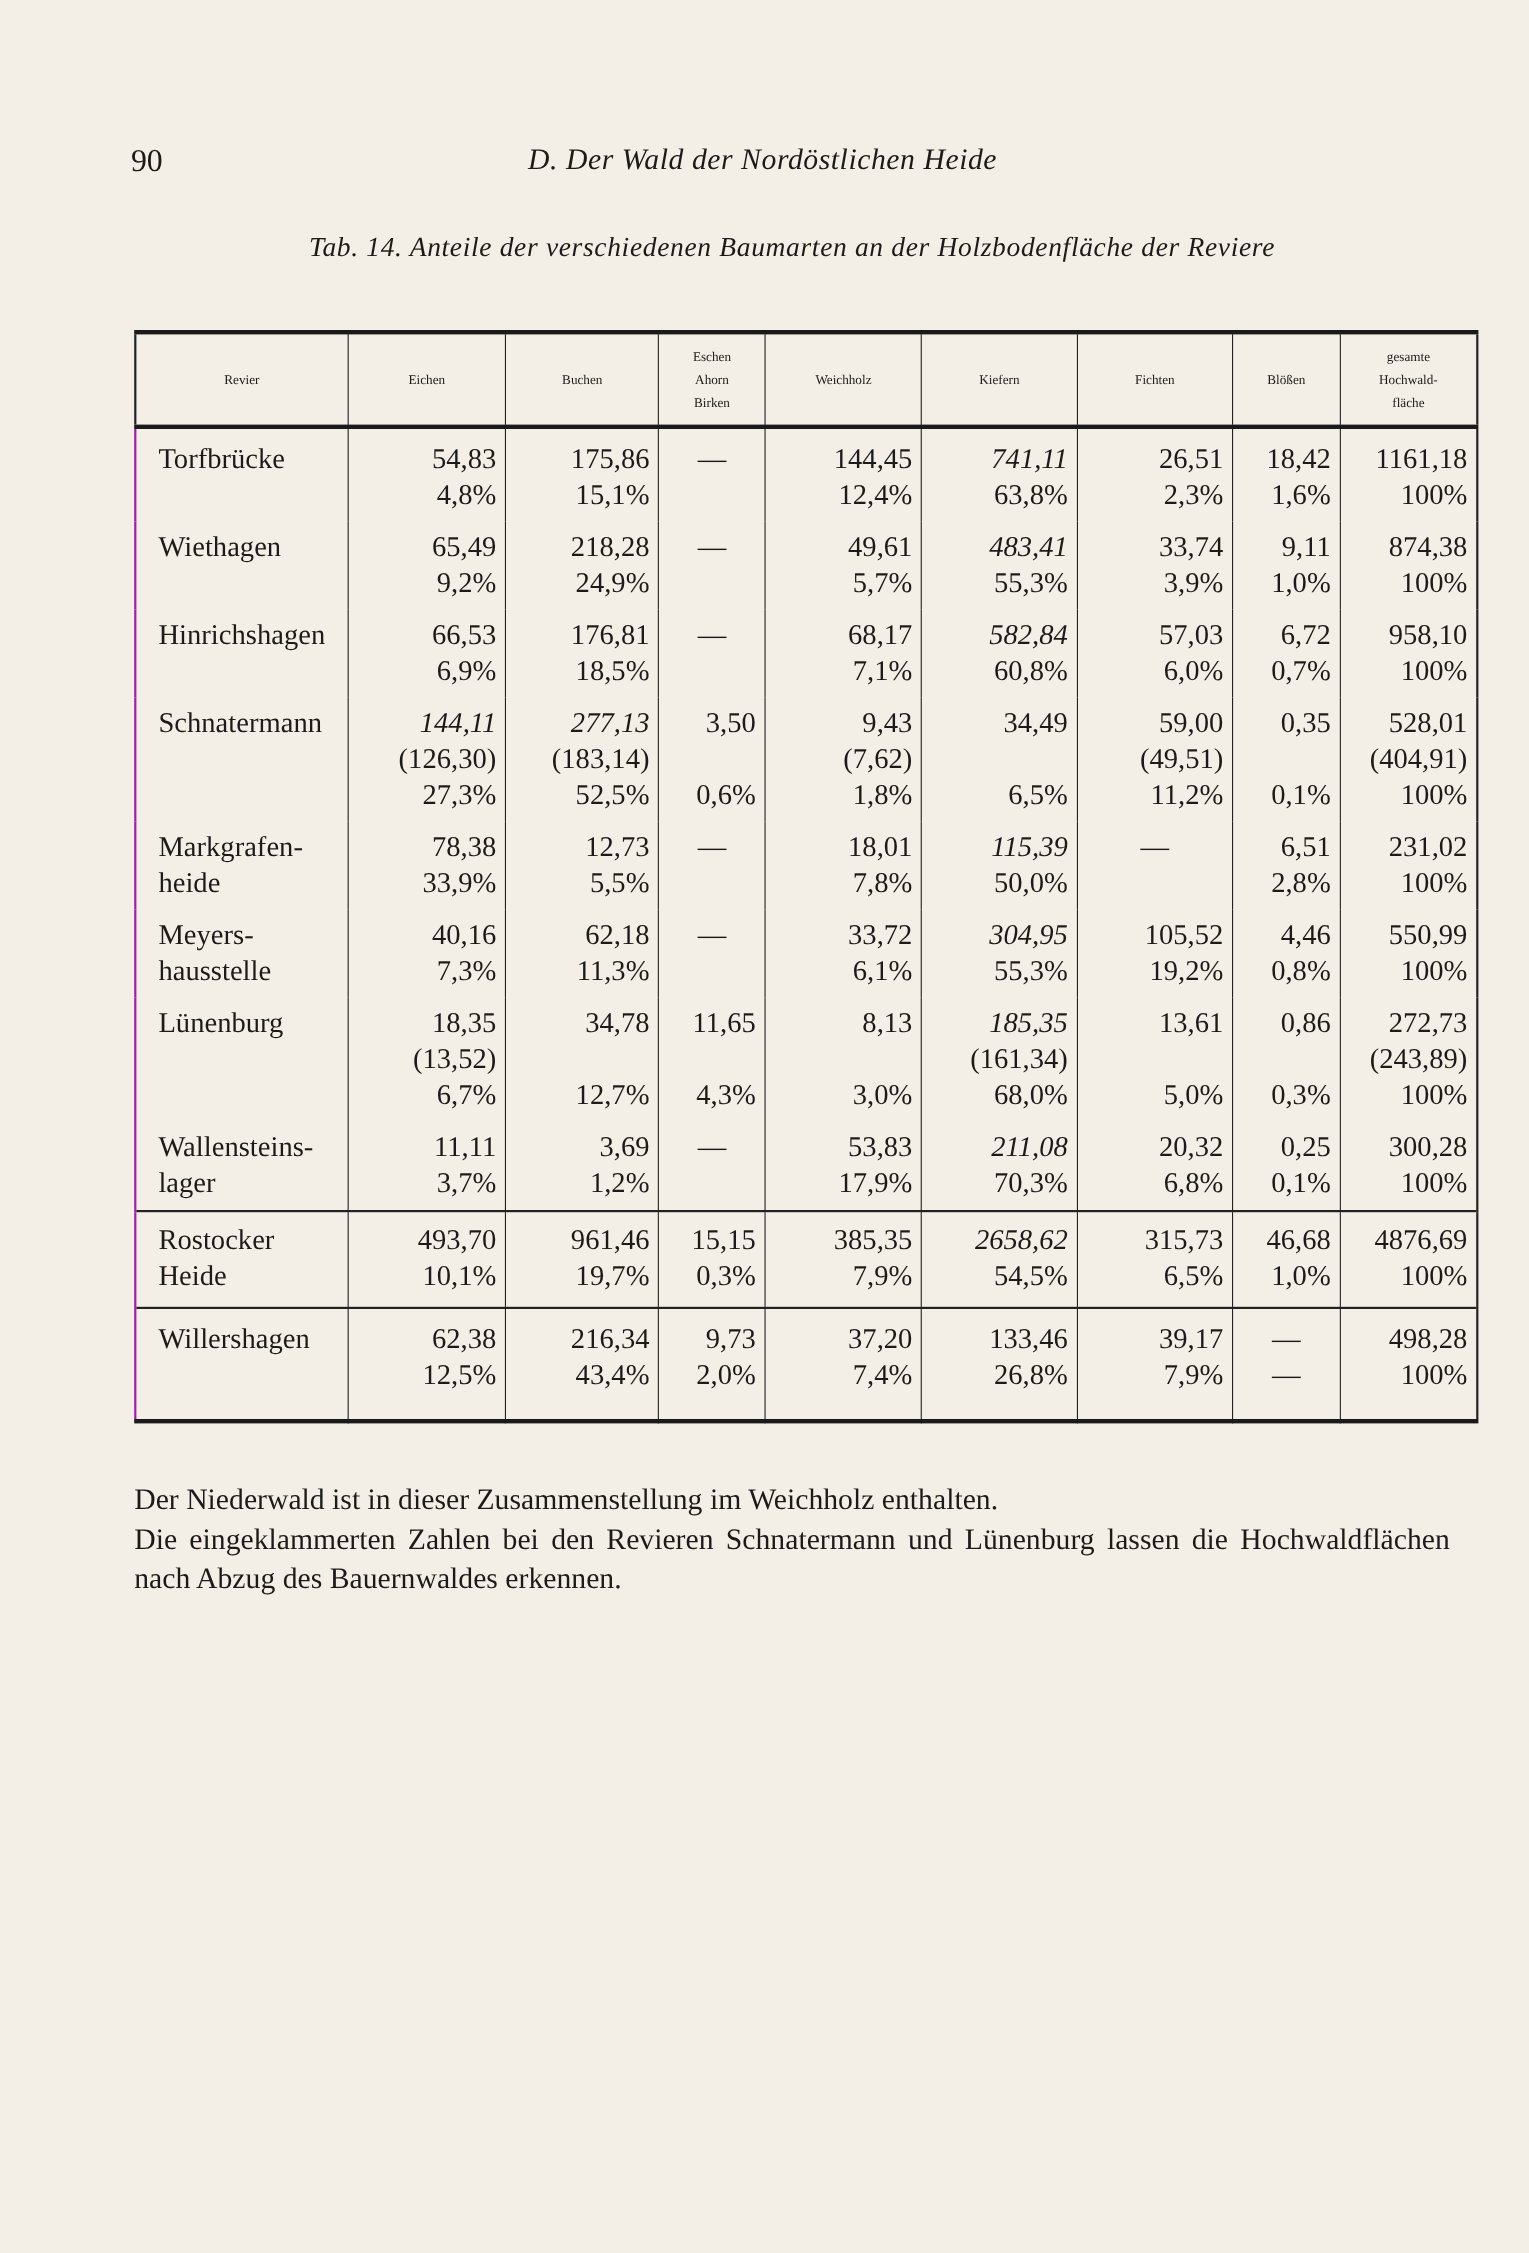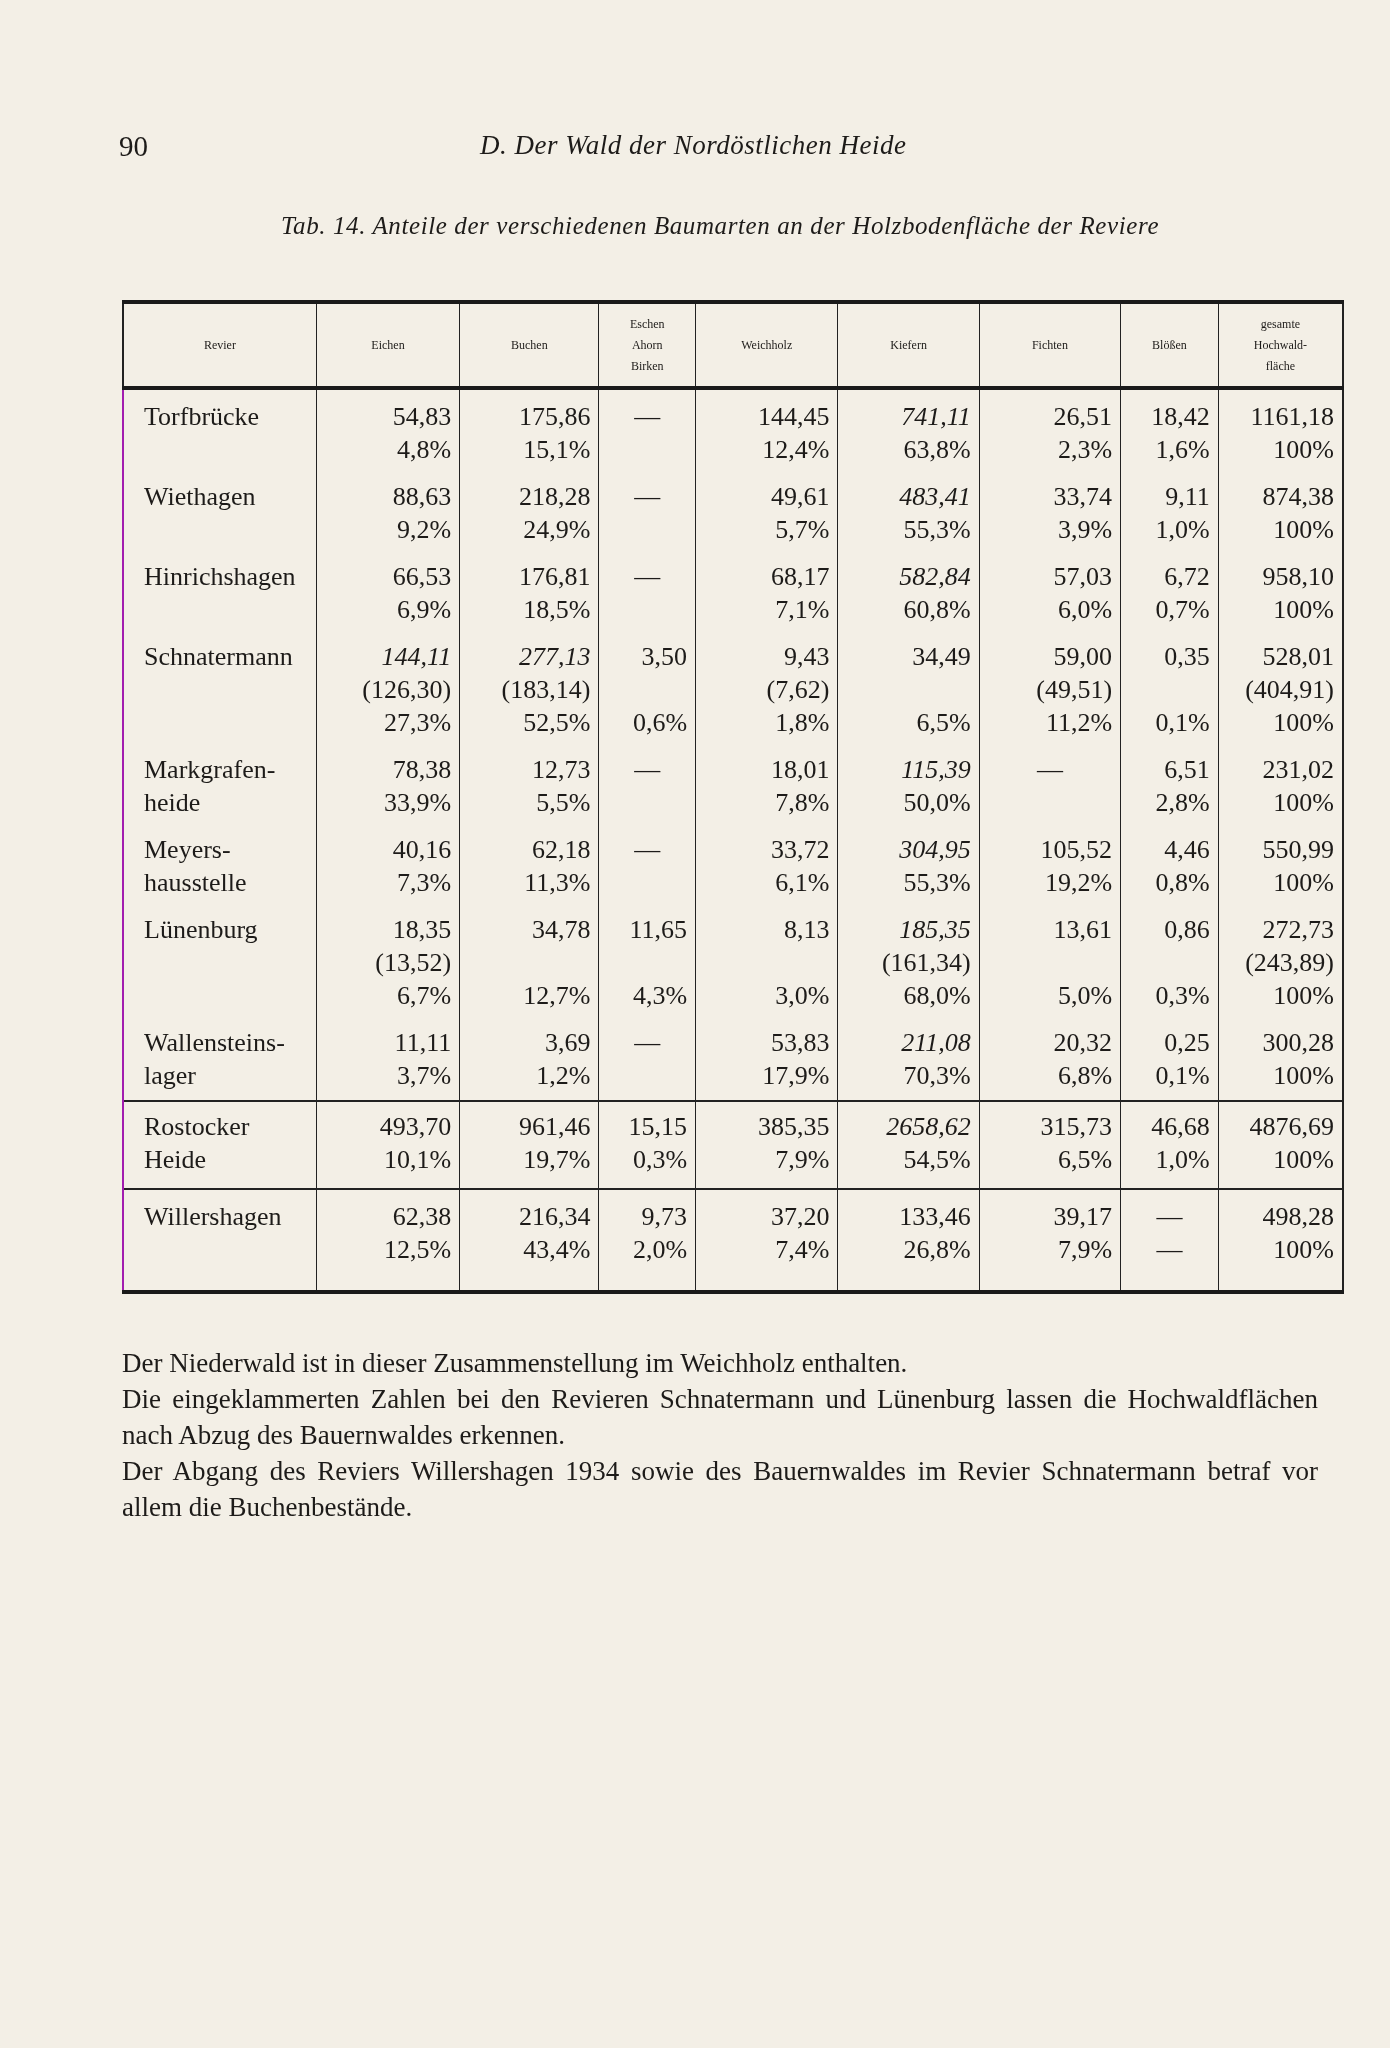--- a/index.html
+++ b/index.html
@@ -150,21 +150,21 @@
           <td>
             <span class="line">1161,18</span>
             <span class="line">100%</span>
           </td>
         </tr>
         <tr>
           <td class="name">
             <span class="line">Wiethagen</span>
           </td>
           <td>
-            <span class="line">88,63</span>
+            <span class="line">65,49</span>
             <span class="line">9,2%</span>
           </td>
           <td>
             <span class="line">218,28</span>
             <span class="line">24,9%</span>
           </td>
           <td class="center">
             <span class="line" style="text-align: center;">—</span>
           </td>
           <td>
@@ -499,14 +499,13 @@
             <span class="line">100%</span>
           </td>
         </tr>
       </tbody>
   </table>
 </div>
 
 <div class="notes" id="notes">
     <p>Der Niederwald ist in dieser Zusammenstellung im Weichholz enthalten.</p>
     <p>Die eingeklammerten Zahlen bei den Revieren Schnatermann und Lünenburg lassen die Hochwaldflächen nach Abzug des Bauernwaldes erkennen.</p>
-    <p>Der Abgang des Reviers Willershagen 1934 sowie des Bauernwaldes im Revier Schnatermann betraf vor allem die Buchenbestände.</p>
   </div>
 
 </body></html>

